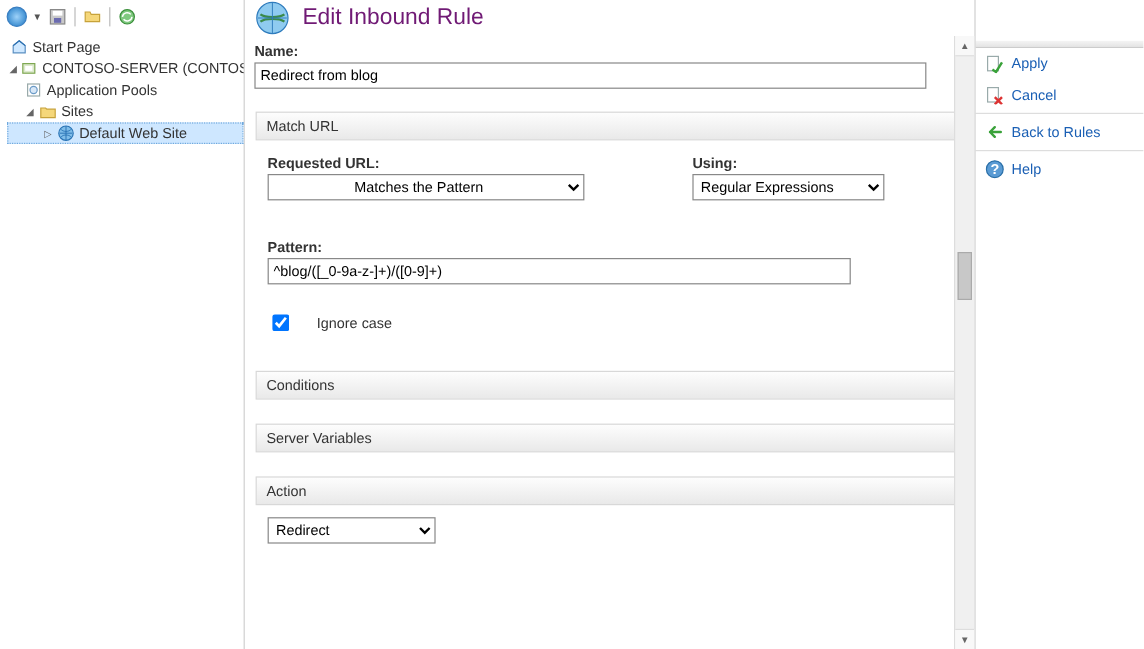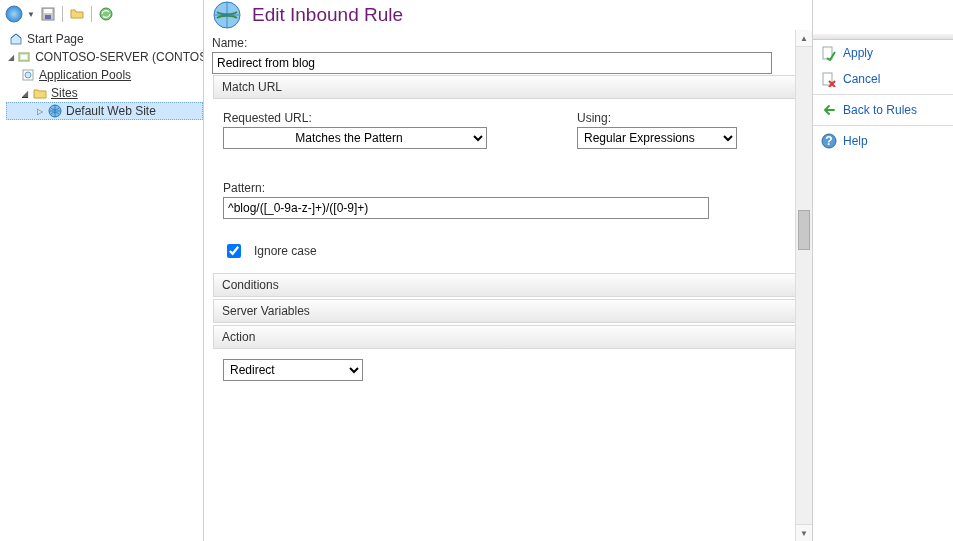--- a/index.html
+++ b/index.html
@@ -9,44 +9,44 @@
   .toolbar { position: absolute; top: 4px; left: 4px; display: flex; align-items: center; gap: 2px; z-index: 5; }
   .tb-btn { width: 20px; height: 20px; display: flex; align-items: center; justify-content: center; cursor: pointer; }
   .tb-sep { width: 1px; height: 16px; background: #bbb; margin: 0 2px; }
   
   .left { width: 204px; border-right: 1px solid #d0d0d0; padding-top: 30px; overflow: hidden; }
   .tree { padding-left: 6px; }
   .node { display: flex; align-items: center; height: 18px; padding: 0 2px; cursor: default; white-space: nowrap; text-align: center; }
   .twisty { width: 10px; height: 10px; display: inline-flex; align-items: center; justify-content: center; margin-right: 2px; cursor: pointer; font-size: 8px; color: #666; }
   .icon { width: 16px; height: 16px; margin-right: 3px; display: inline-flex; align-items: center; justify-content: center; }
   .node.selected { background: #cee7ff; border: 1px dotted #6fa8dc; }
-  .indent1 { padding-left: 14px; text-decoration: underline; }
+  .indent1 { padding-left: 14px; }
   .indent2 { padding-left: 28px; }
   
   .center { flex: 1; position: relative; overflow: hidden; border-right: 1px solid #d0d0d0; }
   .center-scroll { padding: 0 10px 0 8px; height: 100%; overflow: hidden; }
   .page-header { display: flex; align-items: center; gap: 10px; padding: 0 0 4px 0; }
   .page-header h1 { font-size: 19px; font-weight: 400; margin: 0; color: #701a75; }
   .globe-big { width: 30px; height: 30px; }
   .scrollbar { position: absolute; right: 0; top: 30px; bottom: 0; width: 17px; background: #f0f0f0; border-left: 1px solid #ddd; }
   .scroll-up, .scroll-down { height: 17px; background: #f8f8f8; border-bottom: 1px solid #ddd; display:flex; align-items:center; justify-content:center; font-size:8px; color:#666; cursor:pointer;}
   .scroll-down { position:absolute; bottom:0; left:0; right:0; border-top:1px solid #ddd; border-bottom:none;}
   .scroll-thumb { position:absolute; left:2px; right:2px; top: 180px; height: 40px; background: #c8c8c8; border:1px solid #aaa; cursor:pointer;}
-  .field-label { font-size: 12px; margin: 2px 0; }
+  .field-label { font-size: 12px; margin: 2px 0; font-weight: bold; }
   .text-input { width: 560px; height: 22px; border: 1px solid #888; padding: 2px 4px; font-size: 12px; }
-  .section { border: 1px solid transparent; }
+  .section { margin-top: 18px; border: 1px solid transparent; }
   .section-header { background: linear-gradient(#fdfdfd,#e9e9e9); border: 1px solid #d8d8d8; padding: 4px 8px; font-size: 12px; }
   .section-body { padding: 10px; }
   .row { display: flex; }
   .col { display: flex; flex-direction: column; }
   select.combo { height: 22px; border: 1px solid #888; font-size: 12px; padding: 1px 2px; background:#fff; }
   .combo-req { width: 264px; text-align: center; }
   .combo-using { width: 160px; }
   .pattern-input { width: 486px; height: 22px; border: 1px solid #888; padding: 2px 4px; }
-  .chk { display: flex; align-items: center; gap: 10px; margin-top: 22px; }
+  .chk { display: flex; align-items: center; gap: 20px; margin-top: 22px; }
   .chk input { width: 14px; height: 14px; }
   .action-combo { width: 140px; }
   
   .right { width: 140px; background: #fff; margin-top: 34px; }
   .right-top { height: 6px; background: linear-gradient(#f4f4f4,#e4e4e4); border-bottom: 1px solid #ccc; }
   .action-item { display: flex; align-items: center; gap: 6px; padding: 5px 8px; color: #1a5fb4; cursor: pointer; }
   .action-item svg, .action-item .aicon { width: 16px; height: 16px; flex-shrink: 0; }
   .right-sep { height: 1px; background: #ddd; margin: 2px 0; }
 </style>
 </head>

